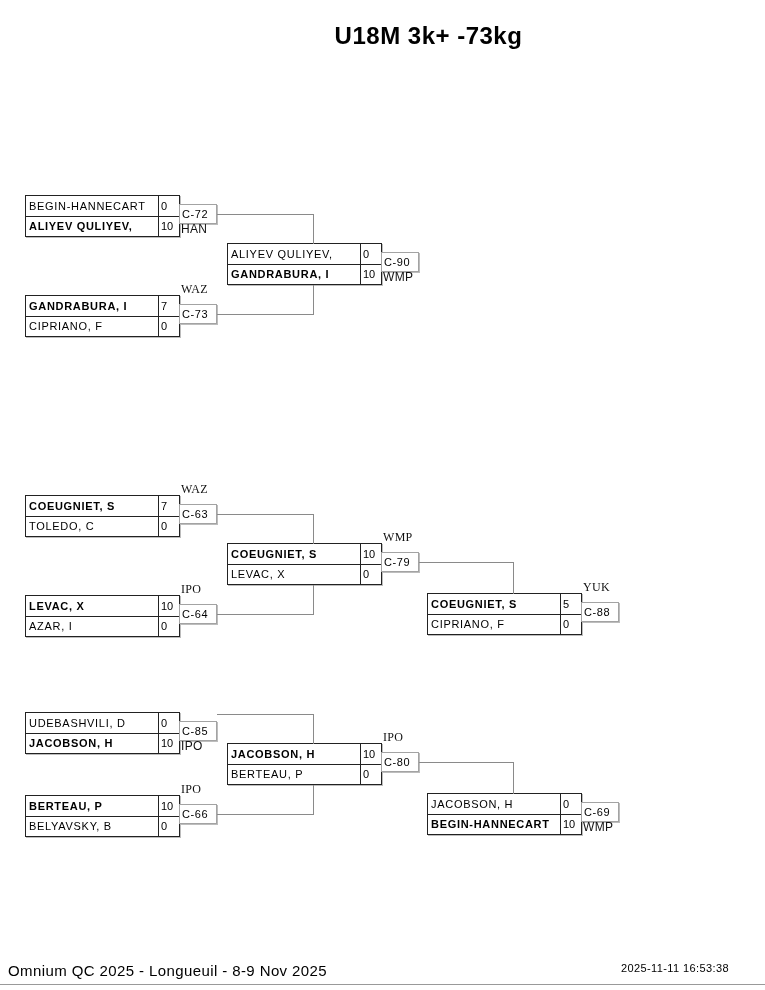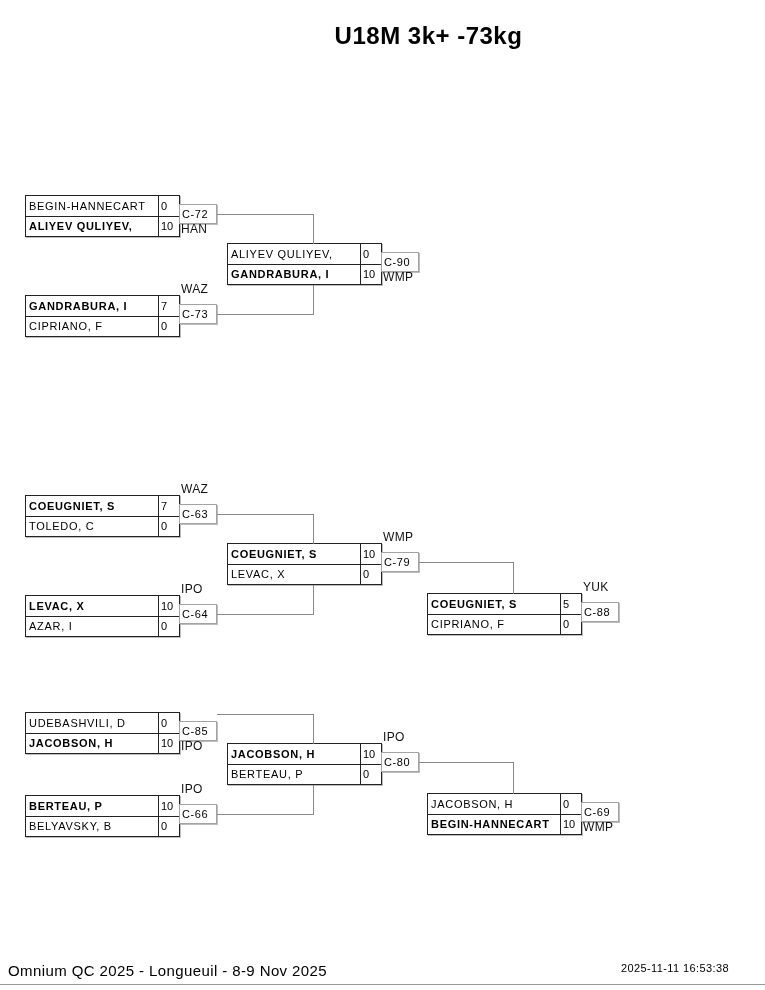--- a/index.html
+++ b/index.html
@@ -44,21 +44,21 @@
     border: 1px solid #a3a3a3; background: #ffffff;
     box-sizing: border-box;
     font-size: 11px; letter-spacing: 0.6px; padding-left: 2px;
     box-shadow: 1px 1px 0 #bdbdbd;
   }
   .win-abbr {
     position: absolute; left: 156px;
     font-size: 12px; letter-spacing: 0.3px; color: #111111;
     line-height: 9px;
   }
-  .win-abbr.above { top: -10px; }
+  .win-abbr.above { top: -10px; font-family: Liberation Serif, serif; }
   .win-abbr.below { top: 30px; }
   
   #m-c72 { left: 25px;  top: 195px; }
   #m-c73 { left: 25px;  top: 295px; }
   #m-c90 { left: 227px; top: 243px; }
   #m-c63 { left: 25px;  top: 495px; }
   #m-c64 { left: 25px;  top: 595px; }
   #m-c79 { left: 227px; top: 543px; }
   #m-c88 { left: 427px; top: 593px; }
   #m-c65 { left: 25px;  top: 712px; }

